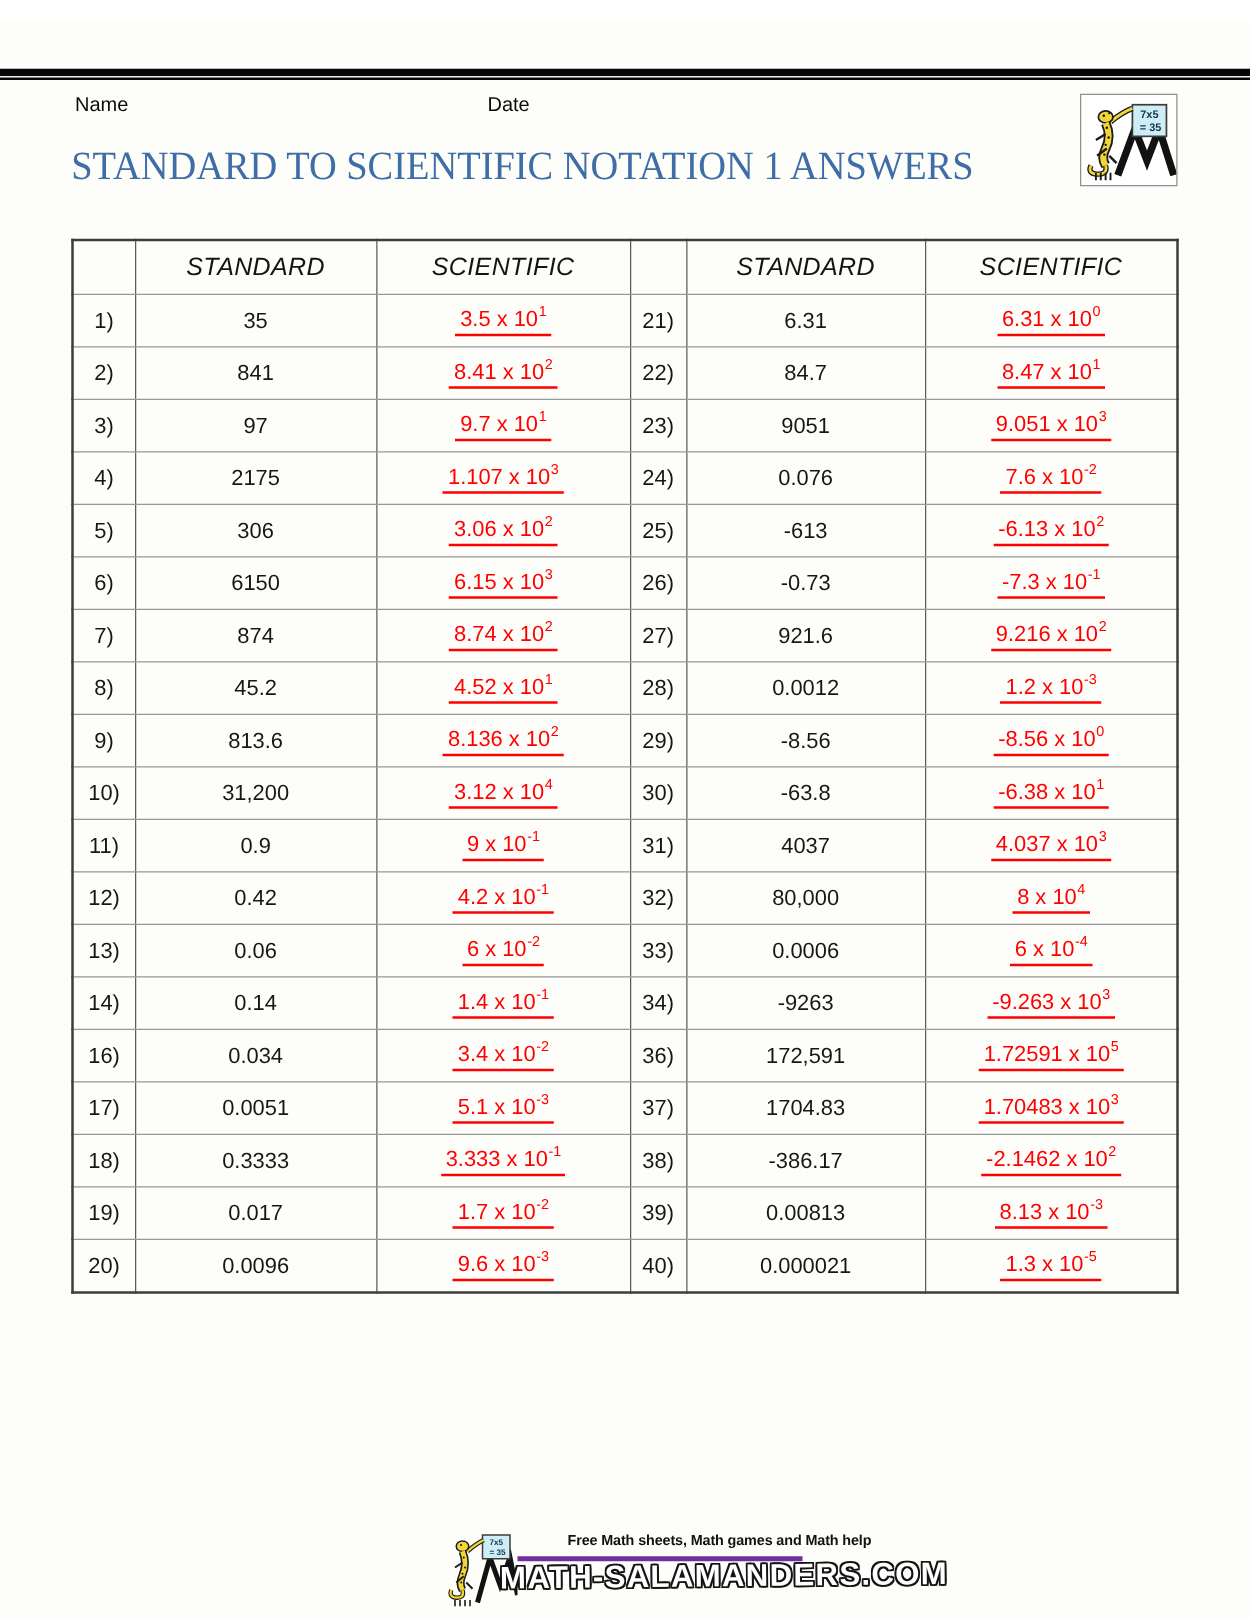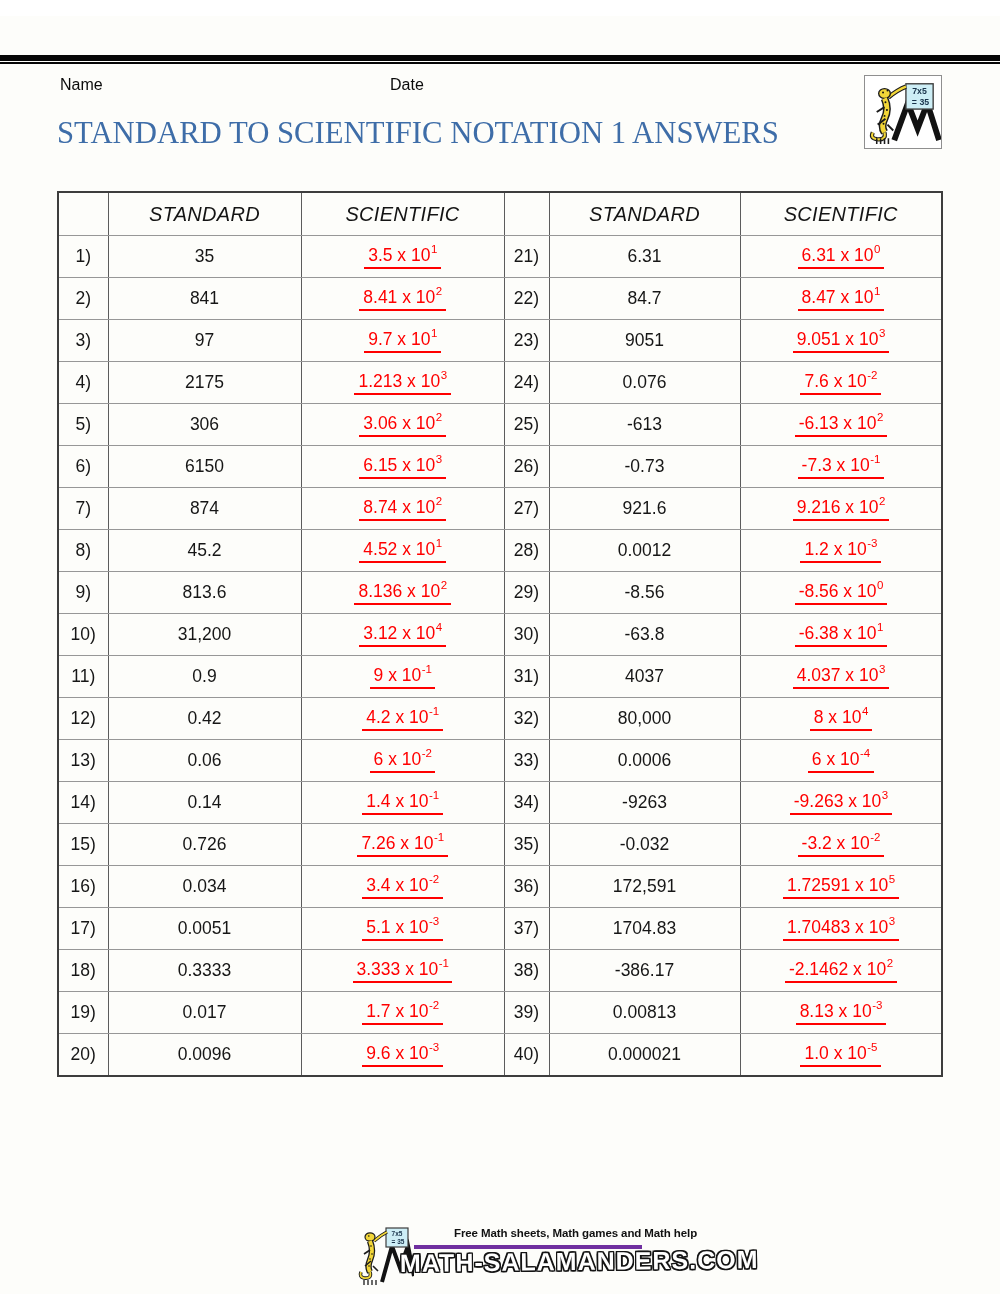--- a/index.html
+++ b/index.html
@@ -158,21 +158,21 @@
           <td class="num">3)</td>
           <td class="std">97</td>
           <td class="sci"><span class="sci-val"><span>9.7 x 10</span><sup>1</sup></span></td>
           <td class="num">23)</td>
           <td class="std">9051</td>
           <td class="sci"><span class="sci-val"><span>9.051 x 10</span><sup>3</sup></span></td>
         </tr>
         <tr>
           <td class="num">4)</td>
           <td class="std">2175</td>
-          <td class="sci"><span class="sci-val"><span>1.213 x 10</span><sup>3</sup></span></td>
+          <td class="sci"><span class="sci-val"><span>1.107 x 10</span><sup>3</sup></span></td>
           <td class="num">24)</td>
           <td class="std">0.076</td>
           <td class="sci"><span class="sci-val"><span>7.6 x 10</span><sup>-2</sup></span></td>
         </tr>
         <tr>
           <td class="num">5)</td>
           <td class="std">306</td>
           <td class="sci"><span class="sci-val"><span>3.06 x 10</span><sup>2</sup></span></td>
           <td class="num">25)</td>
           <td class="std">-613</td>
@@ -244,28 +244,20 @@
         </tr>
         <tr>
           <td class="num">14)</td>
           <td class="std">0.14</td>
           <td class="sci"><span class="sci-val"><span>1.4 x 10</span><sup>-1</sup></span></td>
           <td class="num">34)</td>
           <td class="std">-9263</td>
           <td class="sci"><span class="sci-val"><span>-9.263 x 10</span><sup>3</sup></span></td>
         </tr>
         <tr>
-          <td class="num">15)</td>
-          <td class="std">0.726</td>
-          <td class="sci"><span class="sci-val"><span>7.26 x 10</span><sup>-1</sup></span></td>
-          <td class="num">35)</td>
-          <td class="std">-0.032</td>
-          <td class="sci"><span class="sci-val"><span>-3.2 x 10</span><sup>-2</sup></span></td>
-        </tr>
-        <tr>
           <td class="num">16)</td>
           <td class="std">0.034</td>
           <td class="sci"><span class="sci-val"><span>3.4 x 10</span><sup>-2</sup></span></td>
           <td class="num">36)</td>
           <td class="std">172,591</td>
           <td class="sci"><span class="sci-val"><span>1.72591 x 10</span><sup>5</sup></span></td>
         </tr>
         <tr>
           <td class="num">17)</td>
           <td class="std">0.0051</td>
@@ -289,21 +281,21 @@
           <td class="num">39)</td>
           <td class="std">0.00813</td>
           <td class="sci"><span class="sci-val"><span>8.13 x 10</span><sup>-3</sup></span></td>
         </tr>
         <tr>
           <td class="num">20)</td>
           <td class="std">0.0096</td>
           <td class="sci"><span class="sci-val"><span>9.6 x 10</span><sup>-3</sup></span></td>
           <td class="num">40)</td>
           <td class="std">0.000021</td>
-          <td class="sci"><span class="sci-val"><span>1.0 x 10</span><sup>-5</sup></span></td>
+          <td class="sci"><span class="sci-val"><span>1.3 x 10</span><sup>-5</sup></span></td>
         </tr>
       </tbody>
   </table>
 
   <div class="footer">
     <svg class="footer-salamander" viewBox="0 0 58 62">
 
       <path d="M26 58 L36 22 L44 44 L52 22 L58 52" fill="none" stroke="#121212" stroke-width="4"></path>
 
       <rect x="30" y="4" width="22" height="19" fill="#cdeef6" stroke="#3c3c3c" stroke-width="1.2"></rect>

